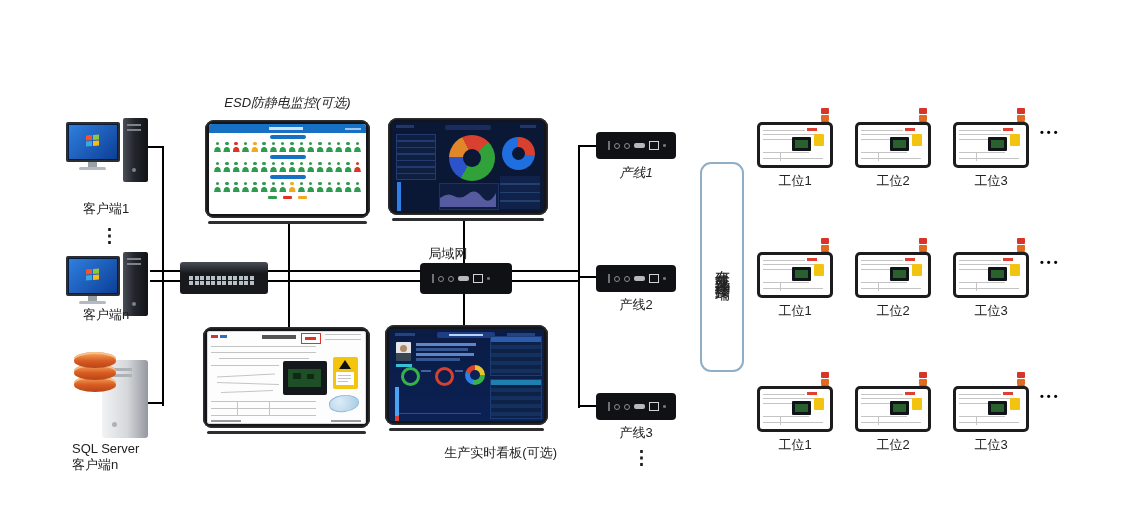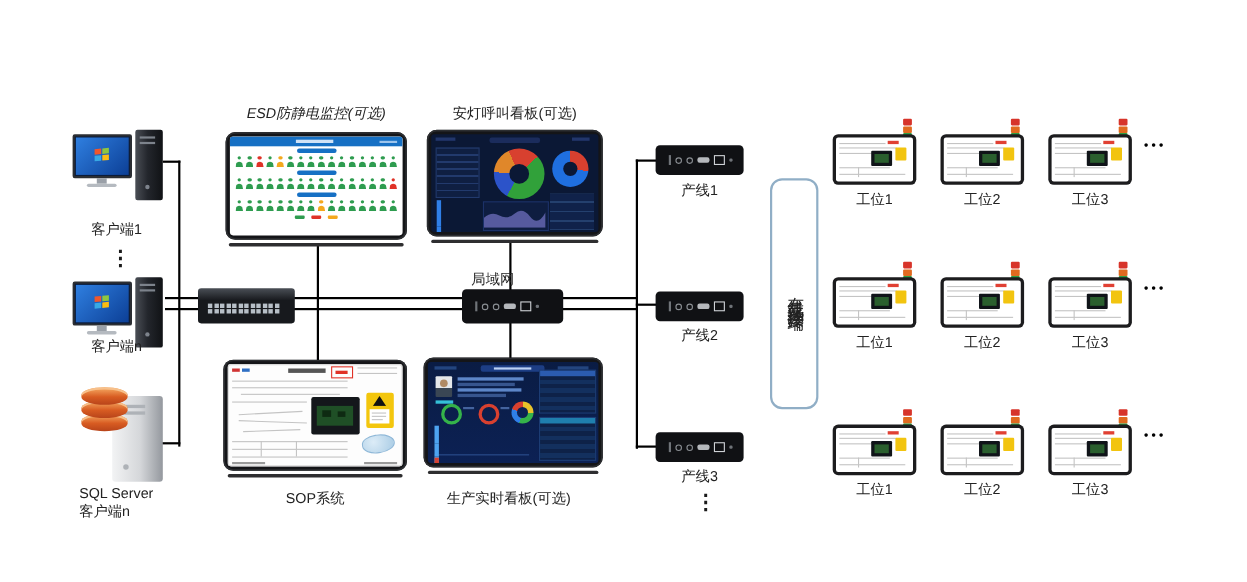--- a/index.html
+++ b/index.html
@@ -384,21 +384,20 @@
       </div>
       <div class="esd-legend">
         <i class="lg-g"></i>
           <i class="lg-r"></i>
           <i class="lg-o"></i>
       </div>
     </div>
   </div>
   <div class="stand" style="left:208px;top:221px;width:159px;"></div>
 
-  <div class="lbl" style="left:388px;top:94px;width:160px;">安灯呼叫看板(可选)</div>
   <div class="tmon" style="left:388px;top:118px;width:160px;height:97px;">
     <div class="scr andon-scr">
       <i class="bluedash" style="left:4px;top:3px;width:18px;"></i>
       <i style="left:53px;top:3px;width:46px;height:5px;background:#1b2c5c;border-radius:2px;"></i>
       <i class="bluedash" style="left:128px;top:3px;width:16px;"></i>
       <i class="a-table"></i>
       <i class="donut-main"></i>
       <i class="donut-r"></i>
       <i class="a-grid"></i>
       <i class="a-bars" style="position:absolute;">
@@ -458,21 +457,20 @@
       <i class="gl" style="left:4px;top:70px;width:105px;"></i>
       <i class="gl" style="left:4px;top:77px;width:105px;"></i>
       <i class="gl" style="left:4px;top:84px;width:105px;"></i>
       <i class="gl" style="left:30px;top:70px;width:1px;height:14px;"></i>
       <i class="gl" style="left:62px;top:70px;width:1px;height:14px;"></i>
       <i class="gl" style="left:4px;top:89px;width:30px;height:2px;background:#9a9a9a;"></i>
       <i class="gl" style="left:124px;top:89px;width:30px;height:2px;background:#9a9a9a;"></i>
     </div>
   </div>
   <div class="stand" style="left:207px;top:431px;width:159px;"></div>
-  <div class="lbl" style="left:203px;top:444px;width:167px;">SOP系统</div>
 
   <div class="tmon" style="left:385px;top:325px;width:163px;height:100px;">
     <div class="scr prod-scr">
       <i class="p-head"></i>
       <i style="left:6px;top:4px;width:20px;height:3px;background:#23457f;"></i>
       <i style="left:118px;top:4px;width:28px;height:3px;background:#23457f;"></i>
       <i class="photo"></i>
       <i class="info" style="left:27px;top:14px;width:64px;">
           <i style="width:60px;"></i>
           <i style="width:52px;"></i>
@@ -492,31 +490,31 @@
         </i>
       <i class="ptick-row">
           <i></i>
           <i></i>
         </i>
       <i class="rtable rt1" style="left:101px;top:7px;height:38px;"></i>
       <i class="rtable rt2" style="left:101px;top:50px;height:38px;"></i>
     </div>
   </div>
   <div class="stand" style="left:389px;top:428px;width:155px;"></div>
-  <div class="lbl" style="left:381px;top:444px;width:163px;">生产实时看板(可选)</div>
+  <div class="lbl" style="left:394px;top:444px;width:163px;text-align:right;">生产实时看板(可选)</div>
 
   <div class="mbox" style="left:596px;top:132px;width:80px;height:27px;">
     <i class="slot"></i>
       <i class="rnd"></i>
       <i class="rnd"></i>
       <i class="hdmi"></i>
       <i class="eth"></i>
       <i class="dot"></i>
   </div>
-  <div class="lbl" style="left:586px;top:164px;width:100px;">产线1</div>
+  <div class="lbl" style="left:586px;top:164px;width:100px;font-style:italic;">产线1</div>
 
   <div class="mbox" style="left:596px;top:265px;width:80px;height:27px;">
     <i class="slot"></i>
       <i class="rnd"></i>
       <i class="rnd"></i>
       <i class="hdmi"></i>
       <i class="eth"></i>
       <i class="dot"></i>
   </div>
   <div class="lbl" style="left:586px;top:296px;width:100px;">产线2</div>

